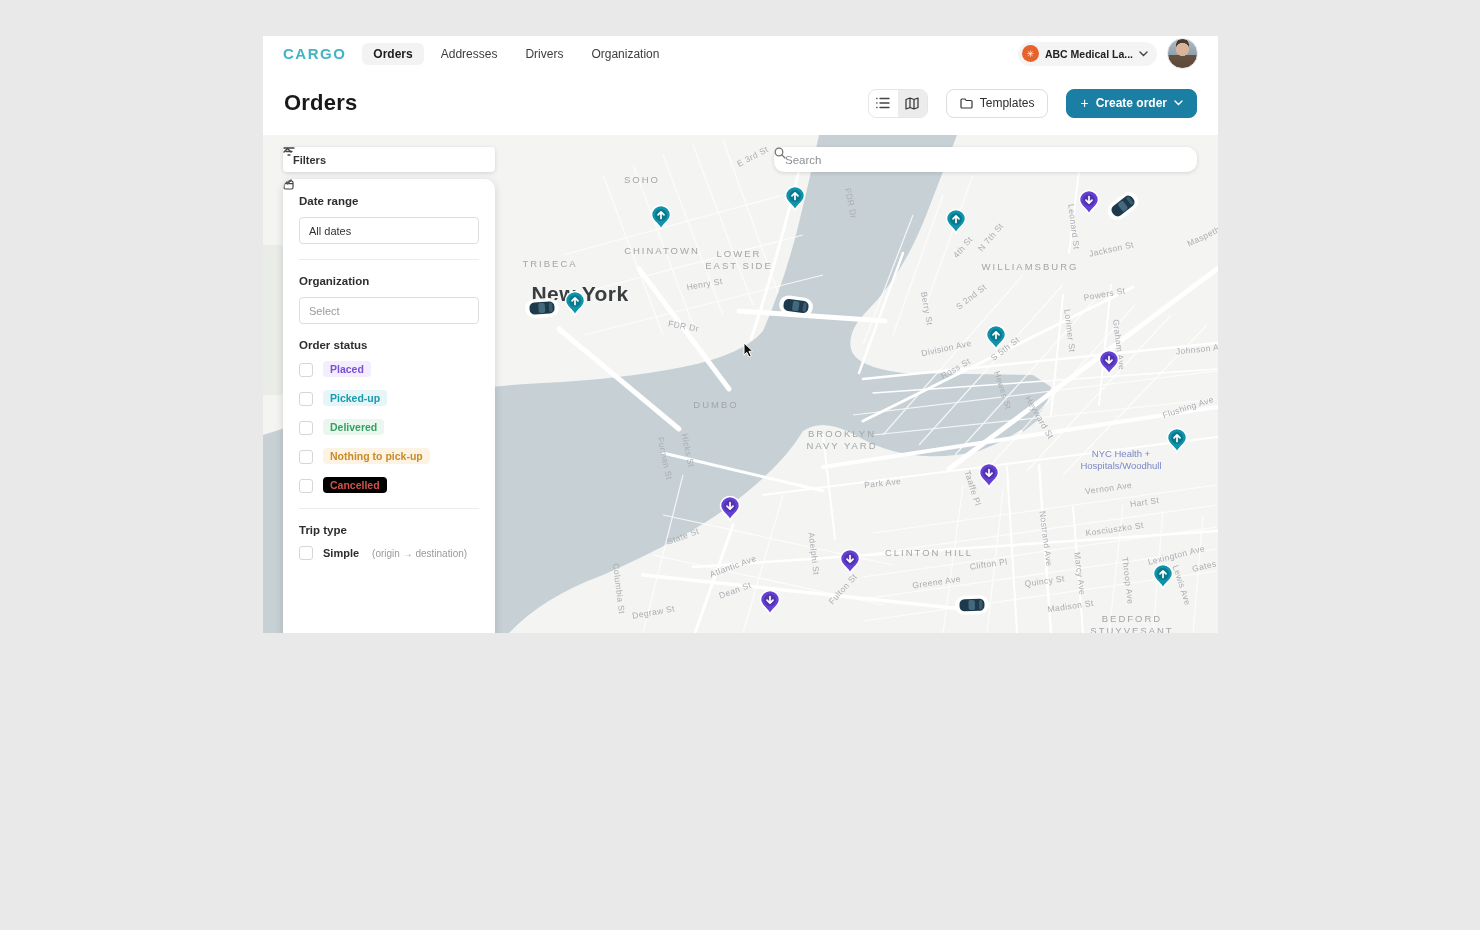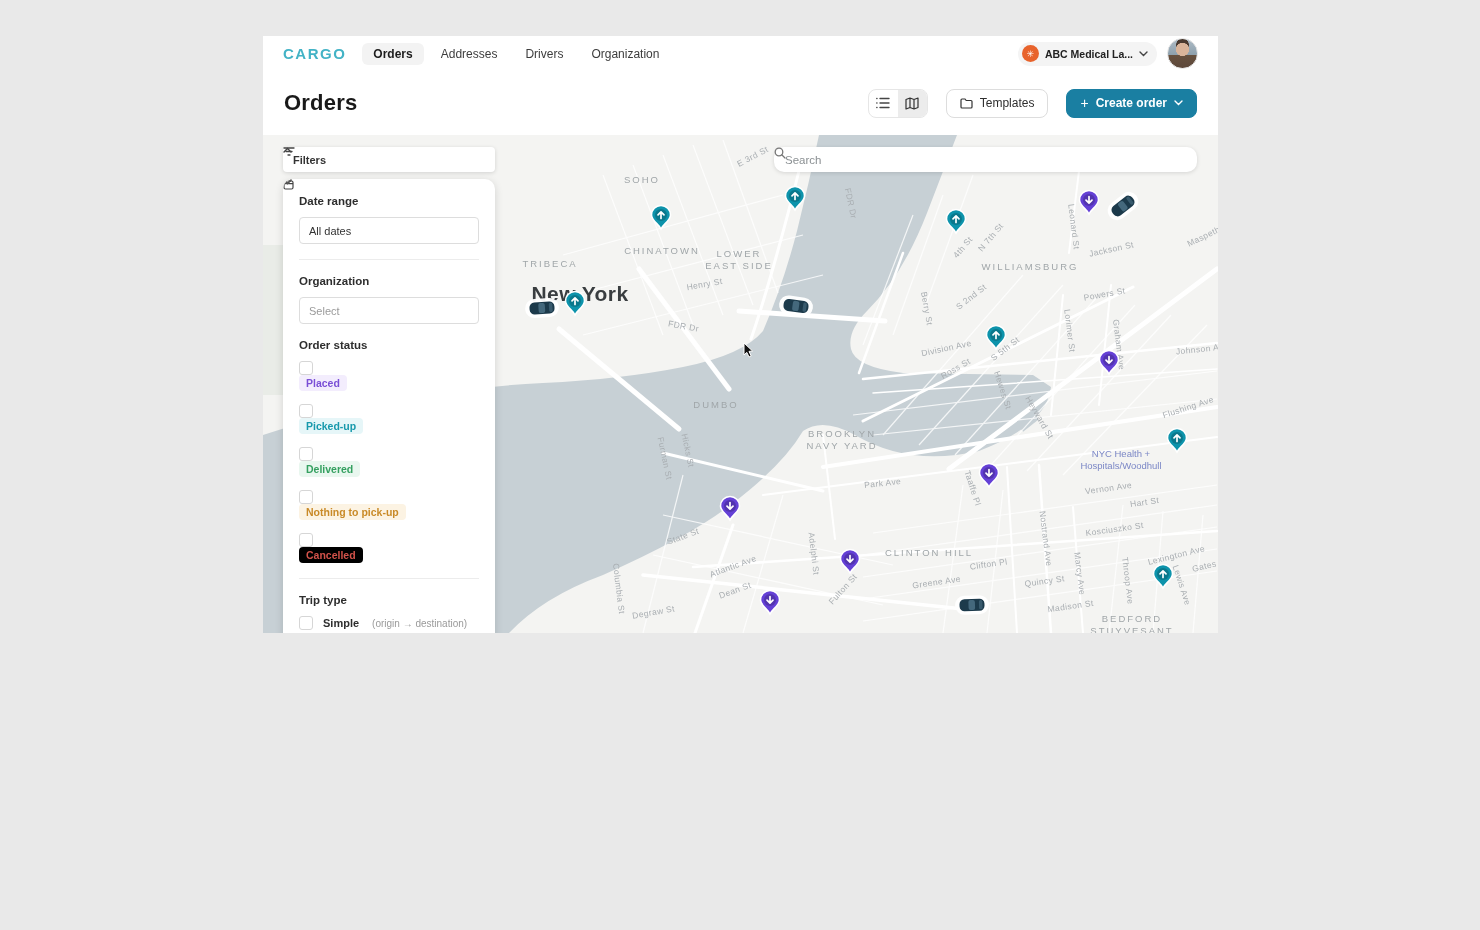--- a/index.html
+++ b/index.html
@@ -47,21 +47,21 @@
   .filters-bar{position:absolute;left:20px;top:12px;width:212px;height:25px;background:#fff;border-radius:4px;
      box-shadow:0 1px 4px rgba(0,0,0,.14);display:flex;align-items:center;padding:0 10px;box-sizing:border-box;gap:8px;cursor:pointer;}
   .filters-bar .flabel{font-size:11px;font-weight:600;color:#333;flex:1;}
   .filters-panel{position:absolute;left:20px;top:44px;width:212px;height:495px;background:#fff;border-radius:10px;
      box-shadow:0 2px 8px rgba(0,0,0,.14);padding:16px;box-sizing:border-box;overflow:hidden;}
   .f-section-label{font-size:11.5px;font-weight:700;color:#2e2e2e;margin-bottom:10px;}
   .control{height:25px;border:1px solid #ddd;border-radius:4px;display:flex;align-items:center;gap:7px;padding:0 9px;font-size:11px;color:#333;cursor:pointer;}
   .control .grow{flex:1;}
   .control.placeholder{color:#9a9a9a;}
   .divider{border-top:1px solid #ececec;margin:15px 0;}
-  .status-row{display:flex;align-items:flex-start;margin-bottom:13px;cursor:pointer;flex-direction:column;}
+  .status-row{display:flex;align-items:flex-end;gap:10px;margin-bottom:13px;cursor:pointer;}
   .cb{width:12px;height:12px;border:1px solid #d6d6d6;border-radius:3px;background:#fff;flex:none;}
   .badge{font-size:10.5px;font-weight:600;border-radius:4px;padding:2px 7px;}
   .trip-row{display:flex;align-items:center;gap:10px;margin-bottom:12px;cursor:pointer;}
   .trip-main{font-size:11px;font-weight:600;color:#2e2e2e;}
   .trip-sub{font-size:10px;color:#9a9a9a;margin-left:3px;}
 
   
   .search-bar{position:absolute;left:511px;top:12px;width:423px;height:25px;background:#fff;border-radius:10px;
      box-shadow:0 1px 4px rgba(0,0,0,.13);display:flex;align-items:center;padding:0 9px;box-sizing:border-box;gap:7px;}
   .search-bar input{border:none;outline:none;flex:1;font-size:11.5px;color:#333;font-family:"Liberation Sans",sans-serif;background:transparent;}

